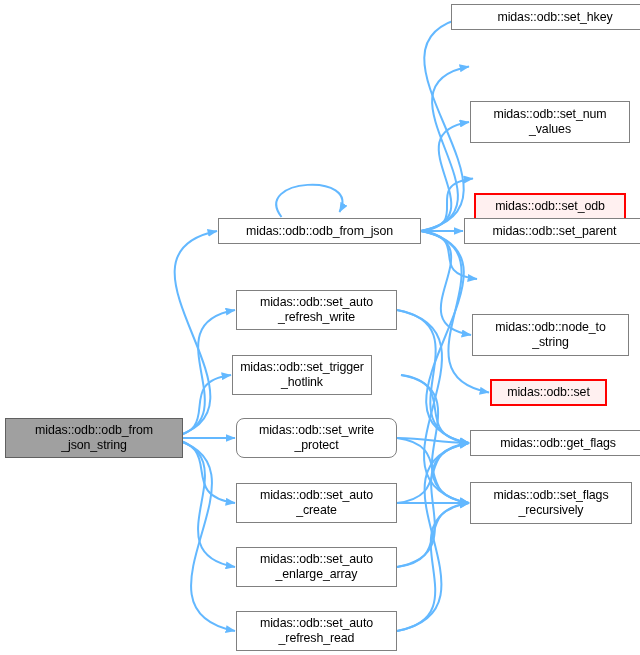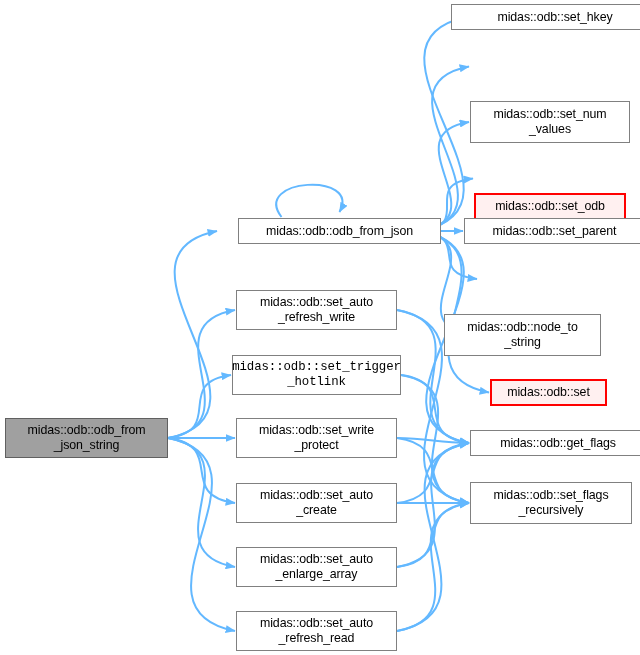--- a/index.html
+++ b/index.html
@@ -94,41 +94,41 @@
         <path d="M397,503 C454,495.8 412,450.2 469,443"></path>
         <path d="M397,503 C427,503 439,503 469,503"></path>
         <path d="M397,567 C482.8,552.12 383.2,457.88 469,443"></path>
         <path d="M397,567 C455.8,559.32 410.2,510.68 469,503"></path>
         <path d="M397,631 C511.6,608.44 354.4,465.56 469,443"></path>
         <path d="M397,631 C484.6,615.64 381.4,518.36 469,503"></path>
       </g>
   </svg>
 
   <div id="node-layer">
-      <div class="node node-root" style="left: 5px; top: 418px; width: 163px; height: 40px;">midas::odb::odb_from
+      <div class="node node-root" style="left: 5px; top: 418px; width: 178px; height: 40px;">midas::odb::odb_from
 _json_string</div>
-      <div class="node node-default" style="left: 218px; top: 218px; width: 203px; height: 26px; margin-left: 20px;">midas::odb::odb_from_json</div>
+      <div class="node node-default" style="left: 218px; top: 218px; width: 203px; height: 26px;">midas::odb::odb_from_json</div>
       <div class="node node-default" style="left: 236px; top: 290px; width: 161px; height: 40px;">midas::odb::set_auto
 _refresh_write</div>
-      <div class="node node-default" style="left: 232px; top: 355px; width: 169px; height: 40px; font-family: Liberation Mono, monospace;">midas::odb::set_trigger
+      <div class="node node-default" style="left: 232px; top: 355px; width: 140px; height: 40px;">midas::odb::set_trigger
 _hotlink</div>
-      <div class="node node-default" style="left: 236px; top: 418px; width: 161px; height: 40px;">midas::odb::set_write
+      <div class="node node-default" style="left: 236px; top: 418px; width: 161px; height: 40px; border-radius: 8px;">midas::odb::set_write
 _protect</div>
       <div class="node node-default" style="left: 236px; top: 483px; width: 161px; height: 40px;">midas::odb::set_auto
 _create</div>
       <div class="node node-default" style="left: 236px; top: 547px; width: 161px; height: 40px;">midas::odb::set_auto
 _enlarge_array</div>
       <div class="node node-default" style="left: 236px; top: 611px; width: 161px; height: 40px;">midas::odb::set_auto
 _refresh_read</div>
       <div class="node node-default" style="left: 451px; top: 4px; width: 196px; height: 26px; padding-left: 12px;">midas::odb::set_hkey</div>
       <div class="node node-default" style="left: 470px; top: 101px; width: 160px; height: 42px;">midas::odb::set_num
 _values</div>
       <div class="node node-highlight" style="left: 474px; top: 165px; width: 152px; height: 27px; margin-top: 28px;">midas::odb::set_odb</div>
       <div class="node node-default" style="left: 464px; top: 218px; width: 181px; height: 26px;">midas::odb::set_parent</div>
-      <div class="node node-default" style="left: 444px; top: 314px; width: 157px; height: 42px;">midas::odb::node_to
+      <div class="node node-default" style="left: 472px; top: 314px; width: 157px; height: 42px;">midas::odb::node_to
 _string</div>
       <div class="node node-highlight" style="left: 490px; top: 379px; width: 117px; height: 27px;">midas::odb::set</div>
       <div class="node node-default" style="left: 470px; top: 430px; width: 176px; height: 26px;">midas::odb::get_flags</div>
       <div class="node node-default" style="left: 470px; top: 482px; width: 162px; height: 42px;">midas::odb::set_flags
 _recursively</div>
     </div>
 
 </div>
 
 </body></html>

